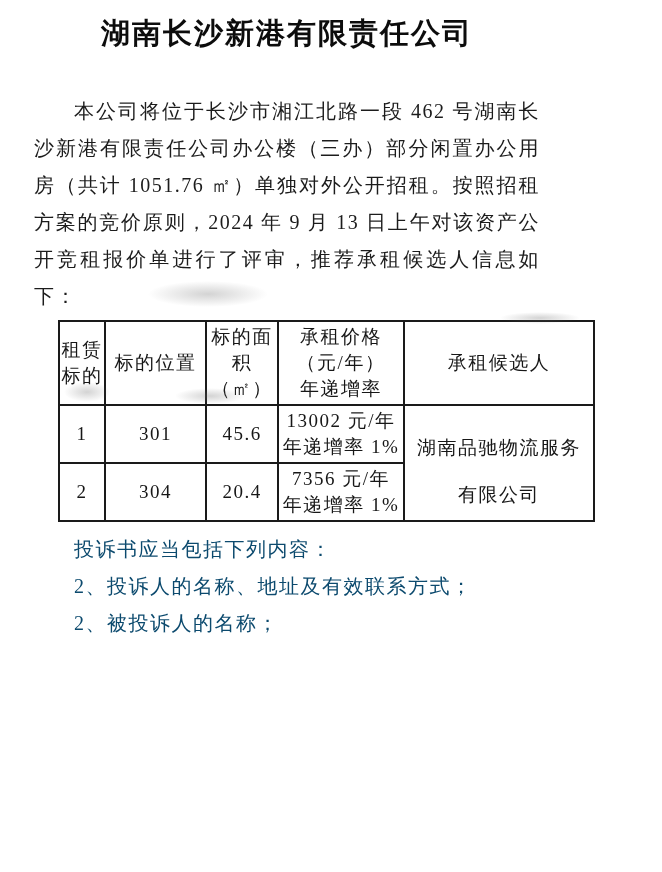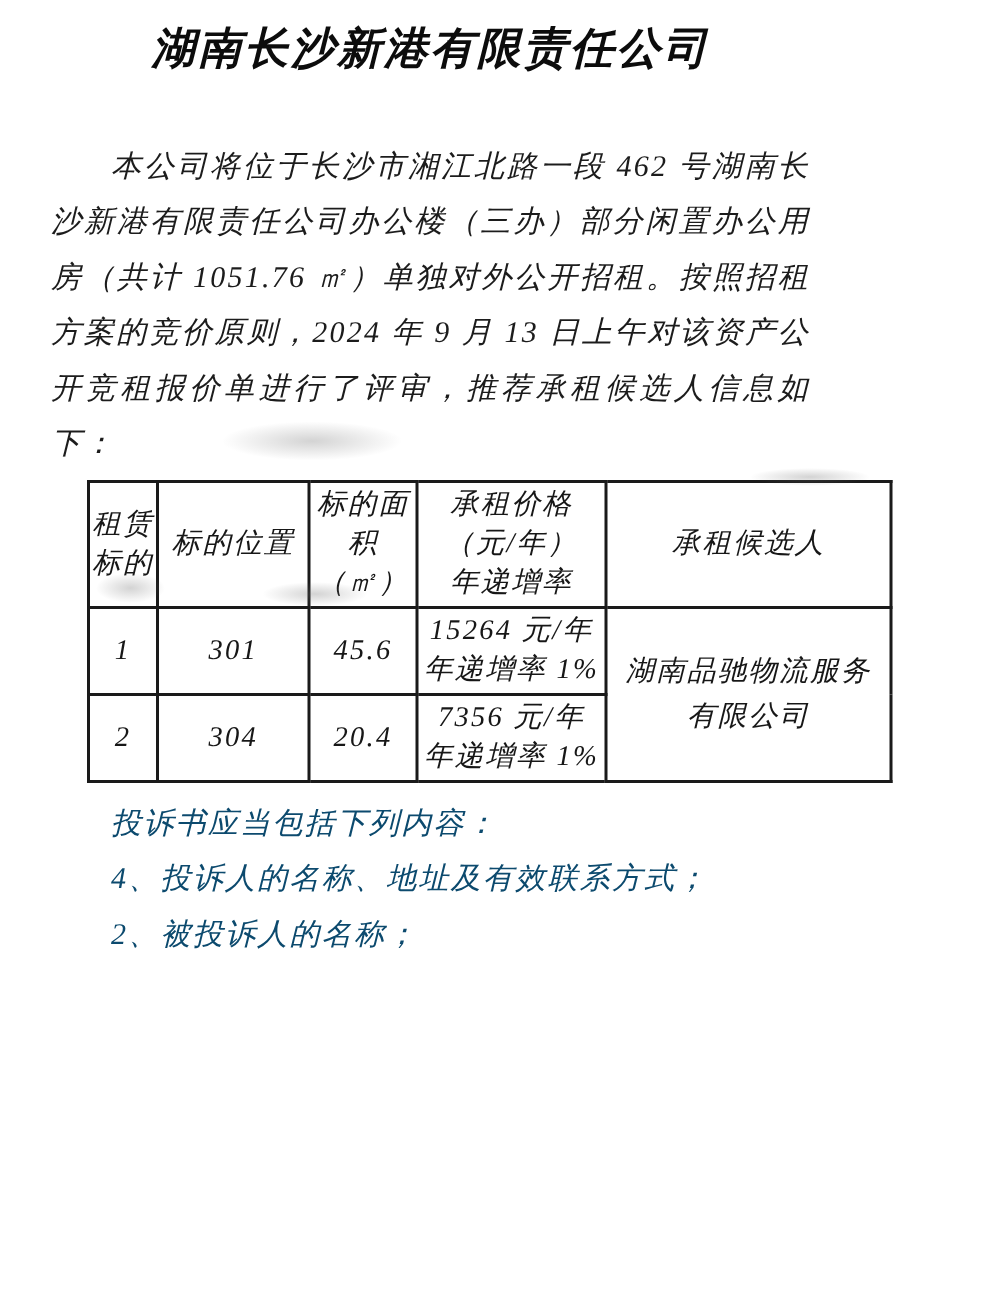--- a/index.html
+++ b/index.html
@@ -14,21 +14,20 @@
     overflow: hidden;
     font-family: "Liberation Serif", "DejaVu Serif", serif;
     color: #161616;
   }
   .page {
     box-sizing: border-box;
     width: 572px;
     height: 872px;
     padding: 14px 32px 0 34px;
     position: relative;
-    font-style: italic;
   }
   .doc-title {
     text-align: center;
     font-weight: bold;
     font-size: 29px;
     line-height: 39px;
     letter-spacing: 2px;
     margin-bottom: 40px;
     color: #0c0c0c;
   }
@@ -60,21 +59,21 @@
     vertical-align: middle;
     font-weight: normal;
     font-size: 19px;
     letter-spacing: 1.5px;
     padding: 2px 1px;
     color: #171717;
   }
   .cell-line { display: block; line-height: 26px; }
   .head-row th { height: 56px; }
   .data-row td { height: 52px; }
-  .candidate-cell .cell-line { line-height: 30px; }
+  .candidate-cell .cell-line { line-height: 30px; margin-top: 17px; }
   
   .artifact {
     position: absolute;
     border-radius: 50%;
     background: radial-gradient(closest-side, rgba(110,110,110,0.30), rgba(110,110,110,0));
     pointer-events: none;
   }
   .a1 { left: 148px; top: 281px; width: 120px; height: 26px; }
   .a2 { left: 64px;  top: 382px; width: 46px;  height: 20px; }
   .a3 { left: 175px; top: 388px; width: 70px;  height: 16px; }
@@ -118,21 +117,21 @@
       </th>
       <th>
         <span class="cell-line">承租候选人</span>
       </th>
     </tr>
     <tr class="data-row">
       <td>1</td>
       <td>301</td>
       <td>45.6</td>
       <td>
-        <span class="cell-line">15264 元/年</span>
+        <span class="cell-line">13002 元/年</span>
         <span class="cell-line">年递增率 1%</span>
       </td>
       <td rowspan="2" class="candidate-cell">
         <span class="cell-line">湖南品驰物流服务</span>
         <span class="cell-line">有限公司</span>
       </td>
     </tr>
     <tr class="data-row">
       <td>2</td>
       <td>304</td>
@@ -140,21 +139,21 @@
       <td>
         <span class="cell-line">7356 元/年</span>
         <span class="cell-line">年递增率 1%</span>
       </td>
     </tr>
   </tbody>
     </table>
 
 
   <div class="list-line">投诉书应当包括下列内容：</div>
-  <div class="list-line">4、投诉人的名称、地址及有效联系方式；</div>
+  <div class="list-line">2、投诉人的名称、地址及有效联系方式；</div>
   <div class="list-line">2、被投诉人的名称；</div>
 
   <div class="artifact a1"></div>
   <div class="artifact a2"></div>
   <div class="artifact a3"></div>
   <div class="artifact a4"></div>
 
 </div>
 
 </body></html>

